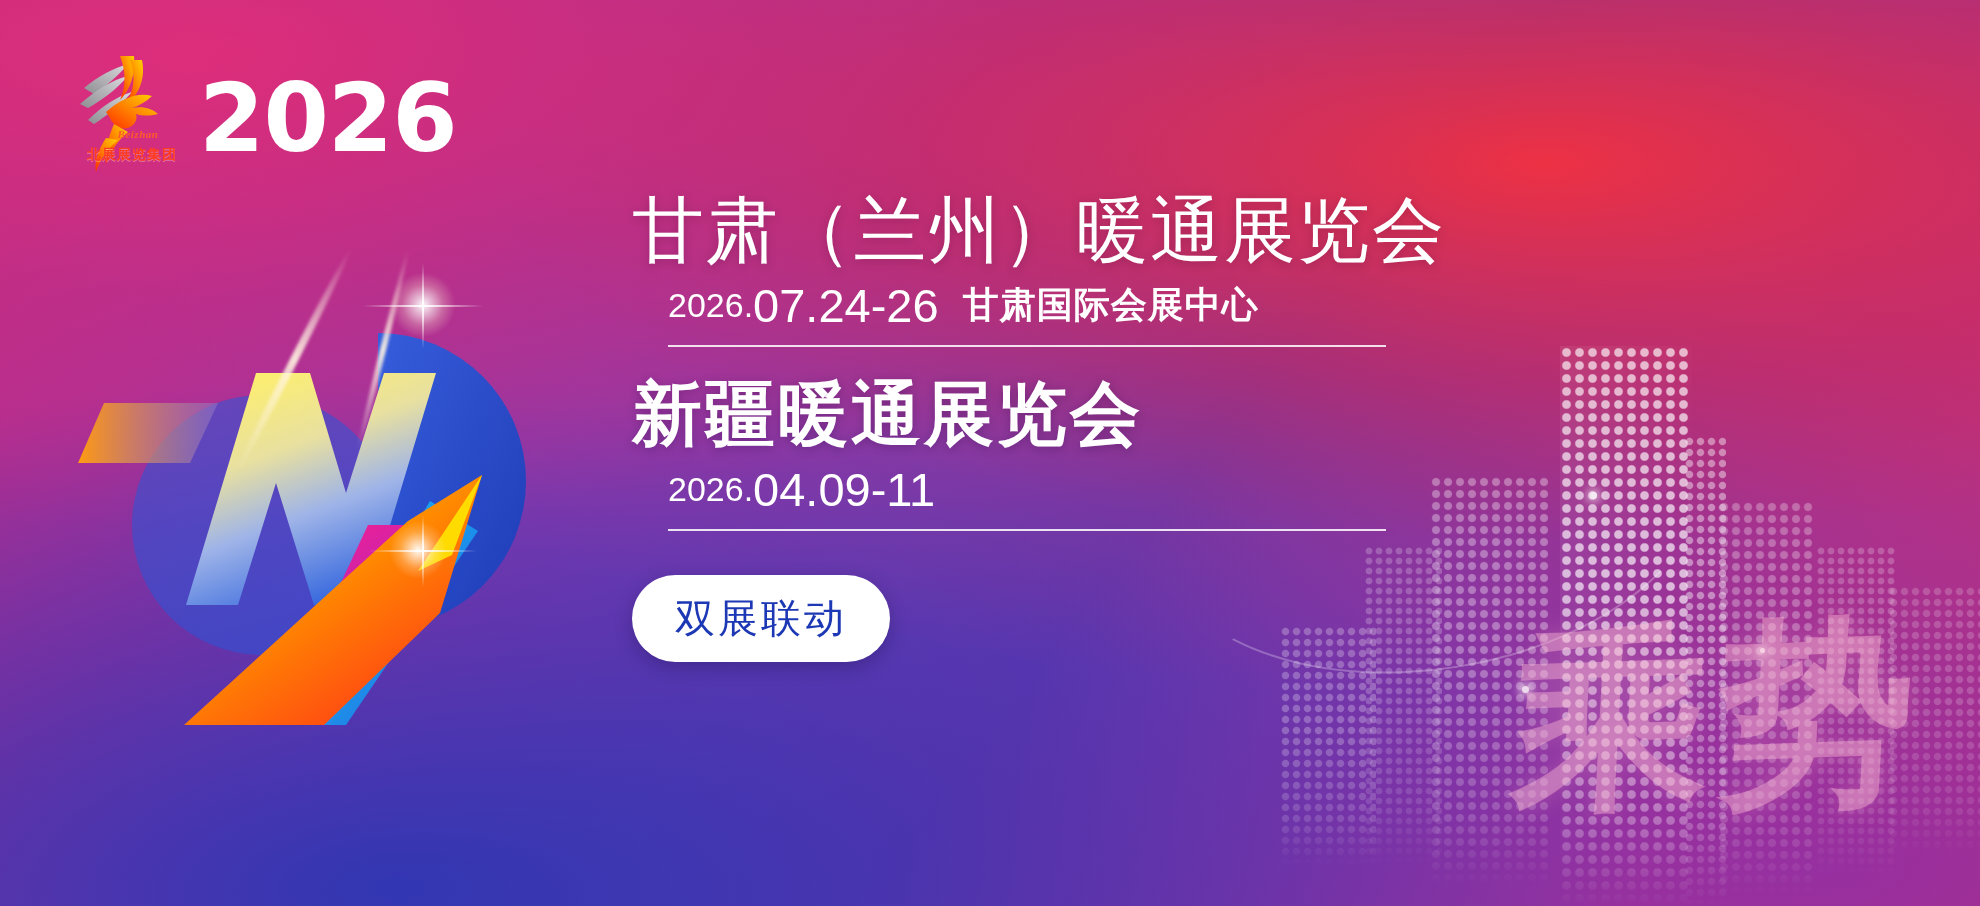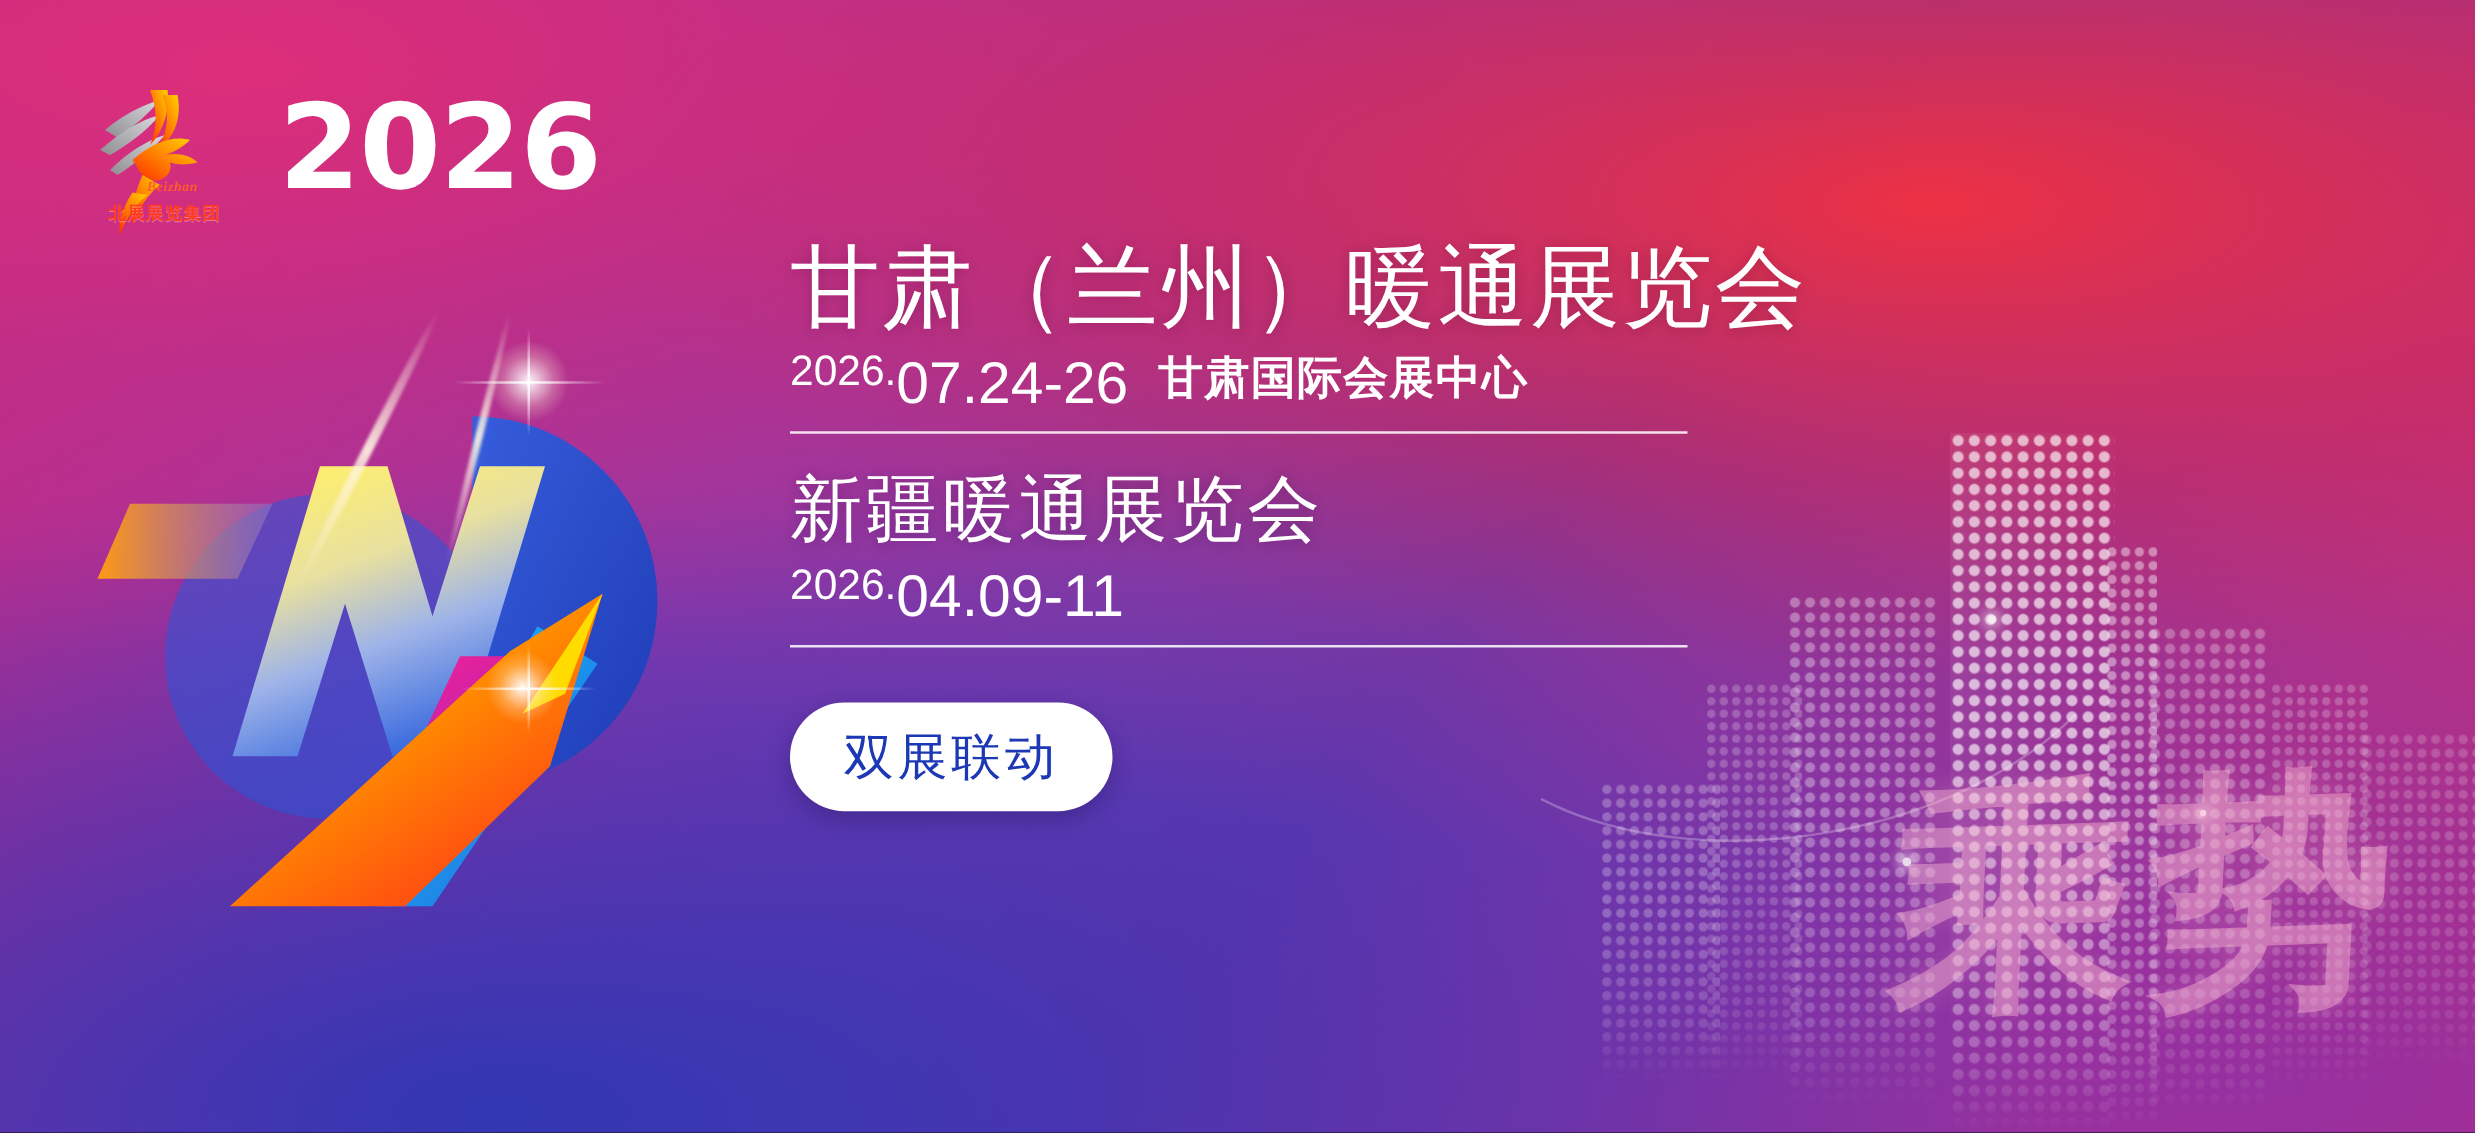--- a/index.html
+++ b/index.html
@@ -49,21 +49,21 @@
     position:absolute;right:58px;bottom:90px;
     font-family:"Liberation Serif","DejaVu Serif",serif;
     font-size:196px;line-height:1;font-weight:700;letter-spacing:8px;
     color:rgba(255,196,214,0.40);
     text-shadow:0 0 22px rgba(255,180,205,.22);
     transform:skewX(-5deg) rotate(-2deg);
     pointer-events:none;white-space:nowrap;
   }
 
   
-  .brand{position:absolute;left:76px;top:62px;display:flex;gap:34px;}
+  .brand{position:absolute;left:76px;top:46px;display:flex;align-items:center;gap:10px;}
   .brand-mark{position:relative;width:100px;height:135px;}
   .brand-mark svg{display:block;}
   .brand-cn{position:absolute;left:10px;top:100px;width:92px;text-align:center;
     font-family:"Liberation Serif","DejaVu Serif",serif;font-weight:700;
     font-size:14px;letter-spacing:1px;color:#ff3b1f;
     text-shadow:0 1px 0 rgba(255,255,255,.35);white-space:nowrap;}
   .brand-en{position:absolute;left:16px;top:82px;width:92px;text-align:center;
     font-family:"Liberation Serif","DejaVu Serif",serif;font-style:italic;font-weight:700;
     font-size:11px;color:#ff5b2a;letter-spacing:.5px;white-space:nowrap;}
   .year{font-size:94px;font-weight:700;color:#fff;letter-spacing:-1px;
@@ -87,24 +87,24 @@
   .streak{position:absolute;pointer-events:none;border-radius:50%;
     background:linear-gradient(to bottom, rgba(255,255,255,0), rgba(255,244,225,.9), rgba(255,255,255,0));
     filter:blur(1.4px);}
   .st1{left:212px;top:10px;width:8px;height:250px;transform:rotate(27deg);}
   .st2{left:302px;top:20px;width:6px;height:210px;transform:rotate(14deg);}
 
   
   .content{position:absolute;left:632px;top:192px;width:740px;}
   .title1{font-size:72px;font-weight:400;color:#fff;letter-spacing:2px;line-height:1.06;
     text-shadow:0 2px 10px rgba(60,0,40,.25);white-space:nowrap;}
-  .title2{font-size:58px;font-weight:400;color:#fff;letter-spacing:3px;line-height:1.06;
+  .title2{font-size:70px;font-weight:700;color:#fff;letter-spacing:3px;line-height:1.06;
     text-shadow:0 2px 10px rgba(20,0,60,.25);white-space:nowrap;}
-  .subrow{display:flex;align-items:flex-start;border-bottom:2px solid rgba(255,255,255,.85);
-    padding:10px 0 12px 0;width:718px;white-space:nowrap;}
+  .subrow{display:flex;align-items:center;border-bottom:2px solid rgba(255,255,255,.85);
+    padding:10px 0 12px 0;width:718px;white-space:nowrap;margin-left:36px;}
   .d-year{font-size:34px;color:#fff;font-weight:400;letter-spacing:0px;}
   .d-main{font-size:47px;color:#fff;font-weight:300;letter-spacing:0px;}
   .venue{font-size:36px;color:#fff;font-weight:700;margin-left:24px;letter-spacing:1px;}
   .gap1{height:30px;}
   .pill{display:inline-flex;align-items:center;justify-content:center;
     margin-top:44px;background:#fff;border-radius:46px;
     padding:16px 42px;min-width:258px;
     box-shadow:0 6px 18px rgba(20,10,60,.28);}
   .pill span{color:#1d38b4;font-size:40px;font-weight:400;letter-spacing:3px;}
 </style>

